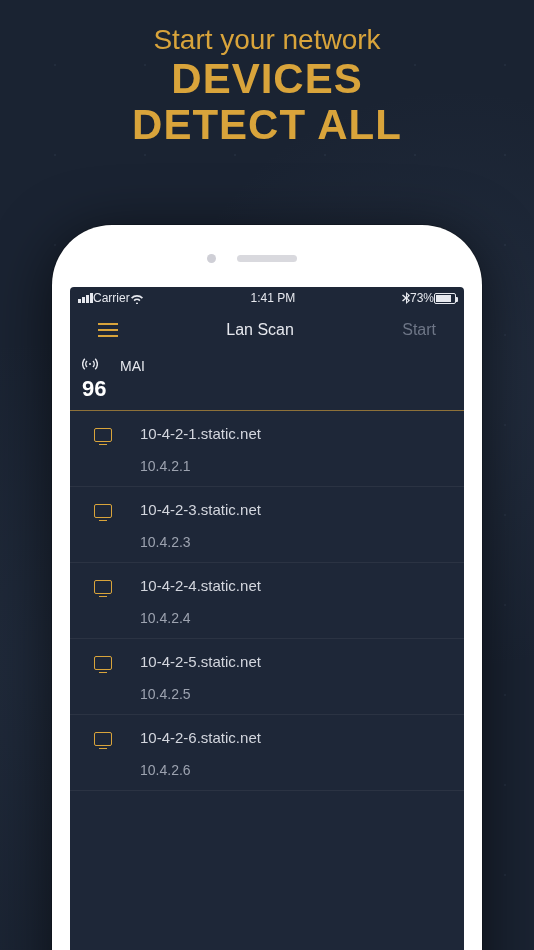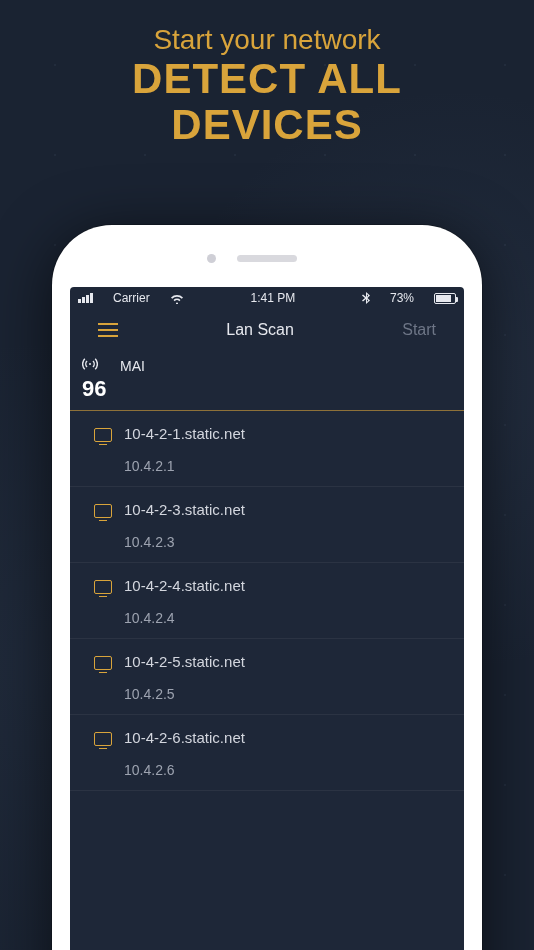--- a/index.html
+++ b/index.html
@@ -86,21 +86,21 @@
   
   .statusbar {
     height: 22px;
     display: flex;
     align-items: center;
     justify-content: space-between;
     padding: 0 8px;
     color: #e6e8ee;
     font-size: 12px;
   }
-  .sb-left, .sb-right { display:flex; align-items:center; gap:20px; }
+  .sb-left, .sb-right { display:flex; align-items:center; gap:0; }
   .signal-bars { display:flex; align-items:flex-end; gap:1px; }
   .signal-bars span { display:block; width:3px; background:#e6e8ee; }
   .signal-bars span:nth-child(1){height:4px}
   .signal-bars span:nth-child(2){height:6px}
   .signal-bars span:nth-child(3){height:8px}
   .signal-bars span:nth-child(4){height:10px}
   .wifi-icon, .bt-icon { display:inline-flex; }
   .battery {
     width:22px; height:11px; border:1px solid #e6e8ee; border-radius:2px;
     position:relative;
@@ -129,21 +129,21 @@
     border-bottom: 1px solid rgba(217,164,59,0.6);
   }
   .net-row1 { display:flex; align-items:center; gap:22px; color:#e6e8ee; font-size:14px; }
   .net-count { color:#fff; font-size:22px; font-weight:700; margin-top:2px; }
   .broadcast-icon { color:#e6e8ee; }
   
   .device-list { flex:1; overflow:hidden; }
   .device-item {
     display:flex;
     align-items:flex-start;
-    gap:12px;
+    gap:28px;
     padding: 14px 16px 12px 24px;
     border-bottom: 1px solid rgba(255,255,255,0.06);
   }
   .device-icon {
     width:18px; height:14px; margin-top:3px;
     border:1.5px solid #d9a43b; border-radius:2px;
     position:relative;
   }
   .device-icon::after {
     content:""; position:absolute; bottom:-4px; left:50%; transform:translateX(-50%);
@@ -151,22 +151,22 @@
   }
   .device-text { display:flex; flex-direction:column; }
   .device-host { color:#d3d6de; font-size:15px; }
   .device-ip { color:#9da3b0; font-size:14px; margin-top:16px; }
 </style>
 </head>
 <body>
 
 <div class="promo">
   <div class="promo-sub">Start your network</div>
+  <div class="promo-main">DEVICES</div>
   <div class="promo-main">DETECT ALL</div>
-  <div class="promo-main">DEVICES</div>
 </div>
 
 <div class="phone">
   <div class="screen">
 
     <div class="statusbar">
       <div class="sb-left">
         <span class="signal-bars">
           <span></span>
             <span></span>

